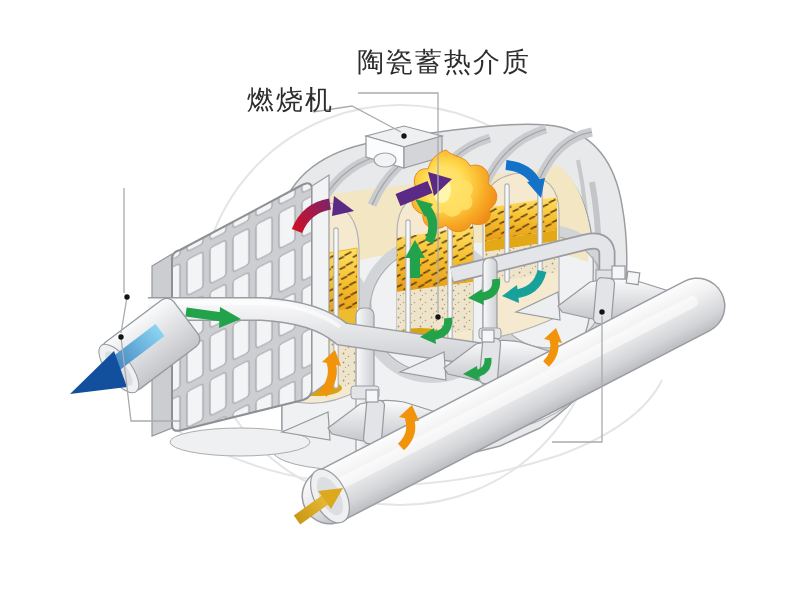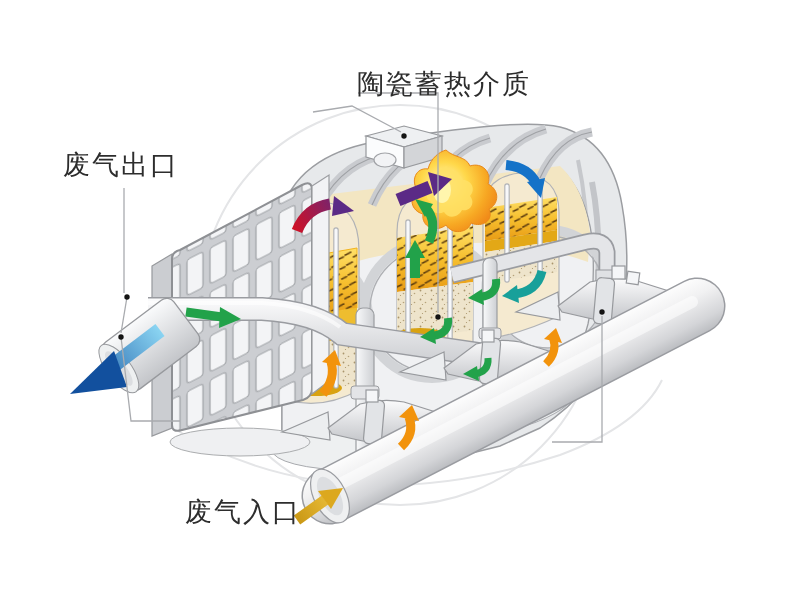--- a/index.html
+++ b/index.html
@@ -290,16 +290,15 @@
   </g>
   <g fill="#141414" stroke="none">
     <circle cx="127" cy="297" r="2.7"></circle>
     <circle cx="121" cy="337" r="2.7"></circle>
     <circle cx="404" cy="136" r="2.7"></circle>
     <circle cx="438" cy="317" r="2.7"></circle>
     <circle cx="602" cy="312" r="2.7"></circle>
   </g>
 </svg>
 
-<div class="lbl" style="left:63px;top:151px">废气出口</div>
-<div class="lbl" style="left:357px;top:70px">陶瓷蓄热介质</div>
-<div class="lbl" style="left:185px;top:498px">废气入口</div>
+<div class="lbl" style="left:247px;top:86px">燃烧机</div>
+<div class="lbl" style="left:357px;top:48px">陶瓷蓄热介质</div>
 </div>
 
 </body></html>

